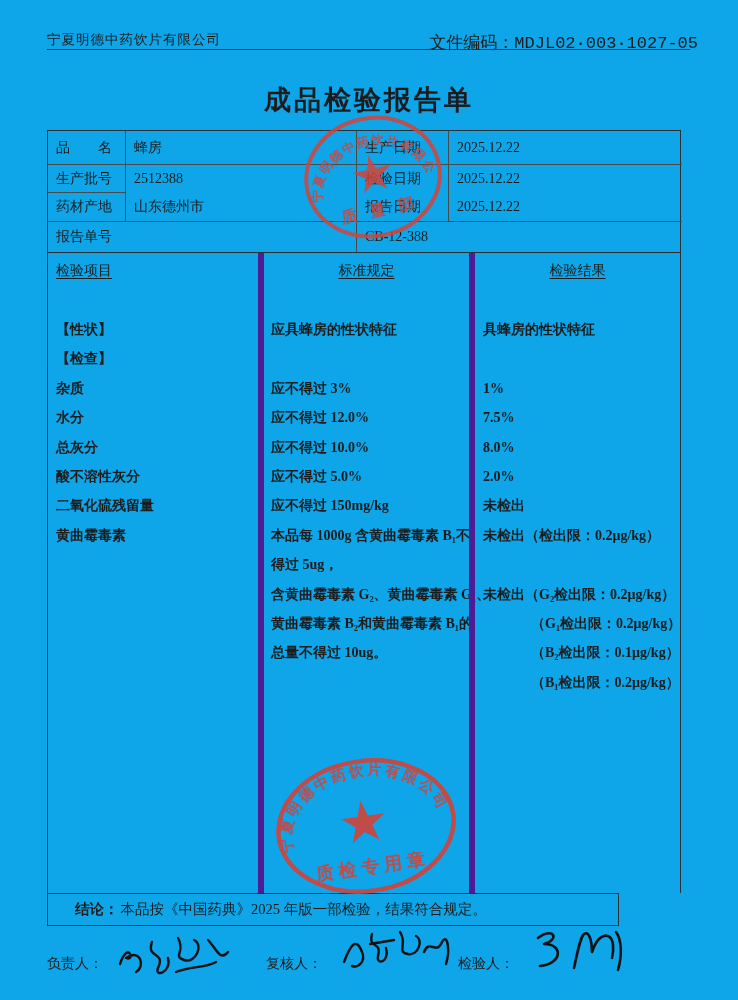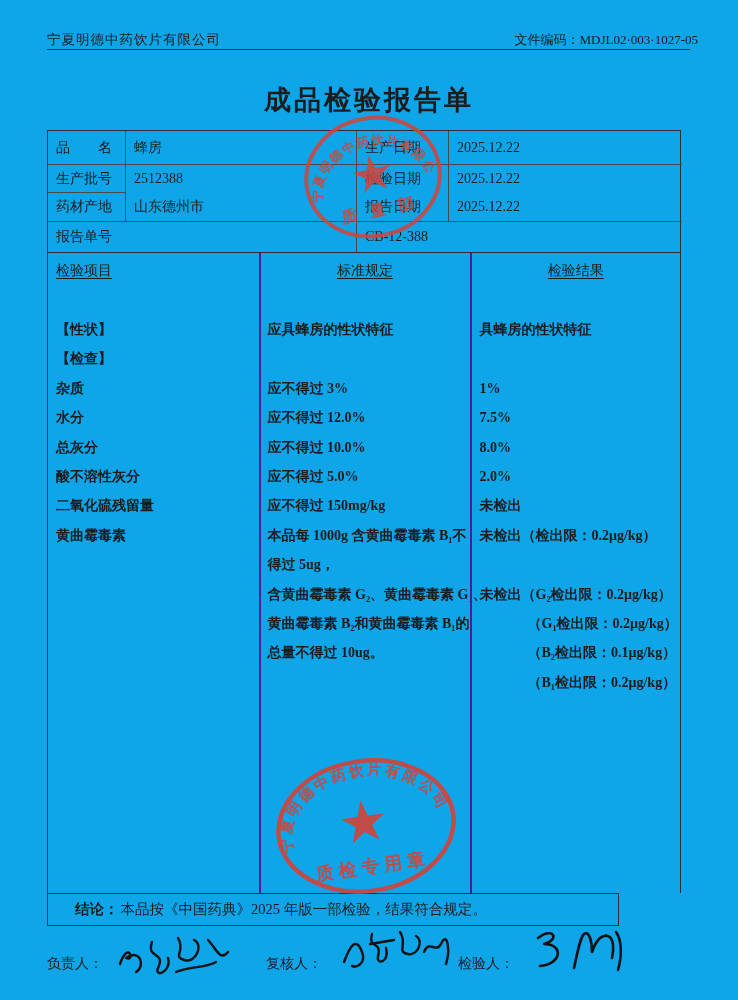--- a/index.html
+++ b/index.html
@@ -4,21 +4,21 @@
 <style>
   html,body{margin:0;padding:0;background:#888;}
   .page{
     position:relative;width:738px;height:1000px;background:#0ea5e9;
     margin:0 auto;overflow:hidden;
     font-family:"Liberation Serif","DejaVu Serif",serif;
     color:#1c1c1c;
   }
   
   .hdr-company{position:absolute;left:47px;top:31px;font-size:13.5px;letter-spacing:1px;}
-  .hdr-code{position:absolute;right:40px;top:31px;font-size:13px;}
+  .hdr-code{position:absolute;right:40px;top:31px;font-size:17px;font-family:Liberation Mono, monospace;}
   .hdr-rule{position:absolute;left:47px;top:49px;width:643px;height:0;border-top:1.5px solid #2c2c2c;}
   
   .title{position:absolute;left:0;top:82px;width:100%;text-align:center;
          font-size:27px;font-weight:bold;letter-spacing:3px;}
   
   .info-table{
     position:absolute;left:47px;top:130px;width:634px;
     display:grid;grid-template-columns:78px 231px 92px 233px;
     grid-template-rows:34px 28px 29px 30px;
     border:1.2px solid #2f2f2f;box-sizing:border-box;font-size:14px;
@@ -28,21 +28,21 @@
   .bb{border-bottom:1px solid #4a4a4a;}
   .span2a{grid-column:1 / 3;}
   .span2b{grid-column:3 / 5;}
   
   .insp-table{
     position:absolute;left:47px;top:252px;width:634px;height:641px;
     border:1.2px solid #2f2f2f;border-bottom:none;box-sizing:border-box;
     display:flex;font-size:14px;
   }
   .insp-col{width:211px;box-sizing:border-box;}
-  .insp-col + .insp-col{border-left:2px solid #4c1d95;}
+  .insp-col + .insp-col{border-left:6px solid #4c1d95;}
   .insp-head{height:62px;box-sizing:border-box;padding-top:9px;font-family:Liberation Serif, serif;}
   .insp-head span{text-decoration:underline;text-underline-offset:3px;}
   .head-left{padding-left:8px;}
   .head-center{text-align:center;}
   .lines .line{height:29.4px;line-height:29.4px;white-space:nowrap;padding-left:8px;box-sizing:border-box;font-weight:bold;}
   .col-standard .lines .line{padding-left:7px;}
   .lines .line.indent{padding-left:56px;}
   
   .conclusion{
     position:absolute;left:47px;top:893px;width:572px;height:33px;

